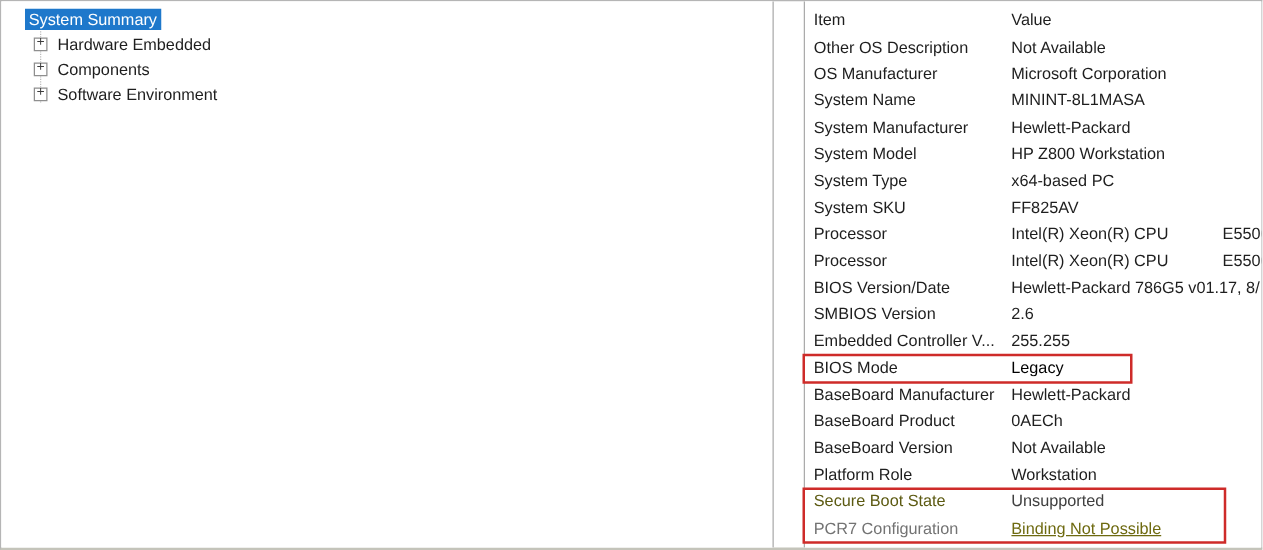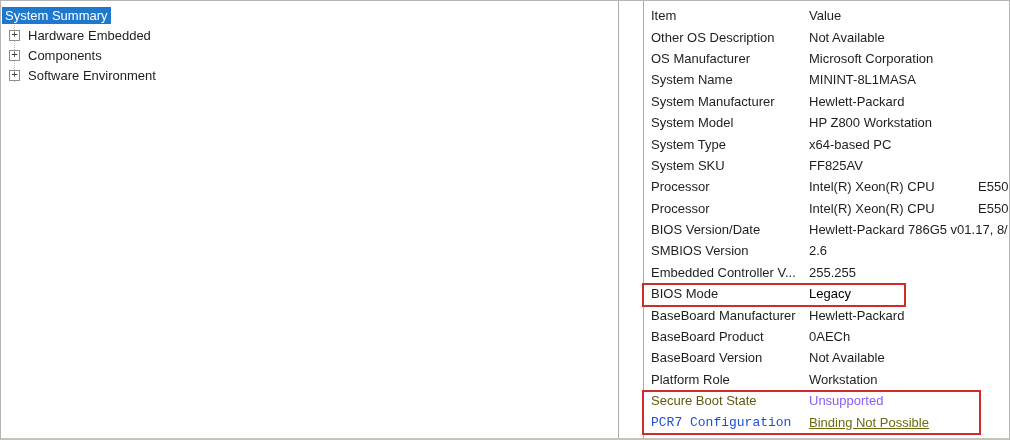--- a/index.html
+++ b/index.html
@@ -22,20 +22,21 @@
   .left-panel {
     position: absolute;
     left: 0;
     top: 0;
     width: 618px;
     height: 438px;
     box-sizing: border-box;
     border-right: 1px solid var(--panel-divider, #ababab);
     background: #ffffff;
     overflow: hidden;
+    padding-left: 18px;
   }
   .tree {
     position: relative;
     padding-top: 5px;
   }
   .tree::before {
     content: "";
     position: absolute;
     left: 13px;
     top: 22px;
@@ -228,24 +229,24 @@
         <div class="detail-row">
     <span class="cell-item">BaseBoard Version</span>
     <span class="cell-value">Not Available</span>
   </div>
         <div class="detail-row">
     <span class="cell-item">Platform Role</span>
     <span class="cell-value">Workstation</span>
   </div>
         <div class="detail-row">
     <span class="cell-item" style="color: rgb(92, 90, 18);">Secure Boot State</span>
-    <span class="cell-value" style="color: #8b5cf6;">Unsupported</span>
-  </div>
-        <div class="detail-row">
-    <span class="cell-item" style="color: #1d4ed8; font-family: Liberation Mono, monospace;">PCR7 Configuration</span>
+    <span class="cell-value" style="color: #404040;">Unsupported</span>
+  </div>
+        <div class="detail-row">
+    <span class="cell-item" style="color: #737373;">PCR7 Configuration</span>
     <span class="cell-value" style="color: rgb(110, 106, 16); text-decoration: underline;">Binding Not Possible</span>
   </div>
       </div>
   </div>
 
   <div class="annotation annotation-bios"></div>
   <div class="annotation annotation-secure"></div>
 
 </div>
 

